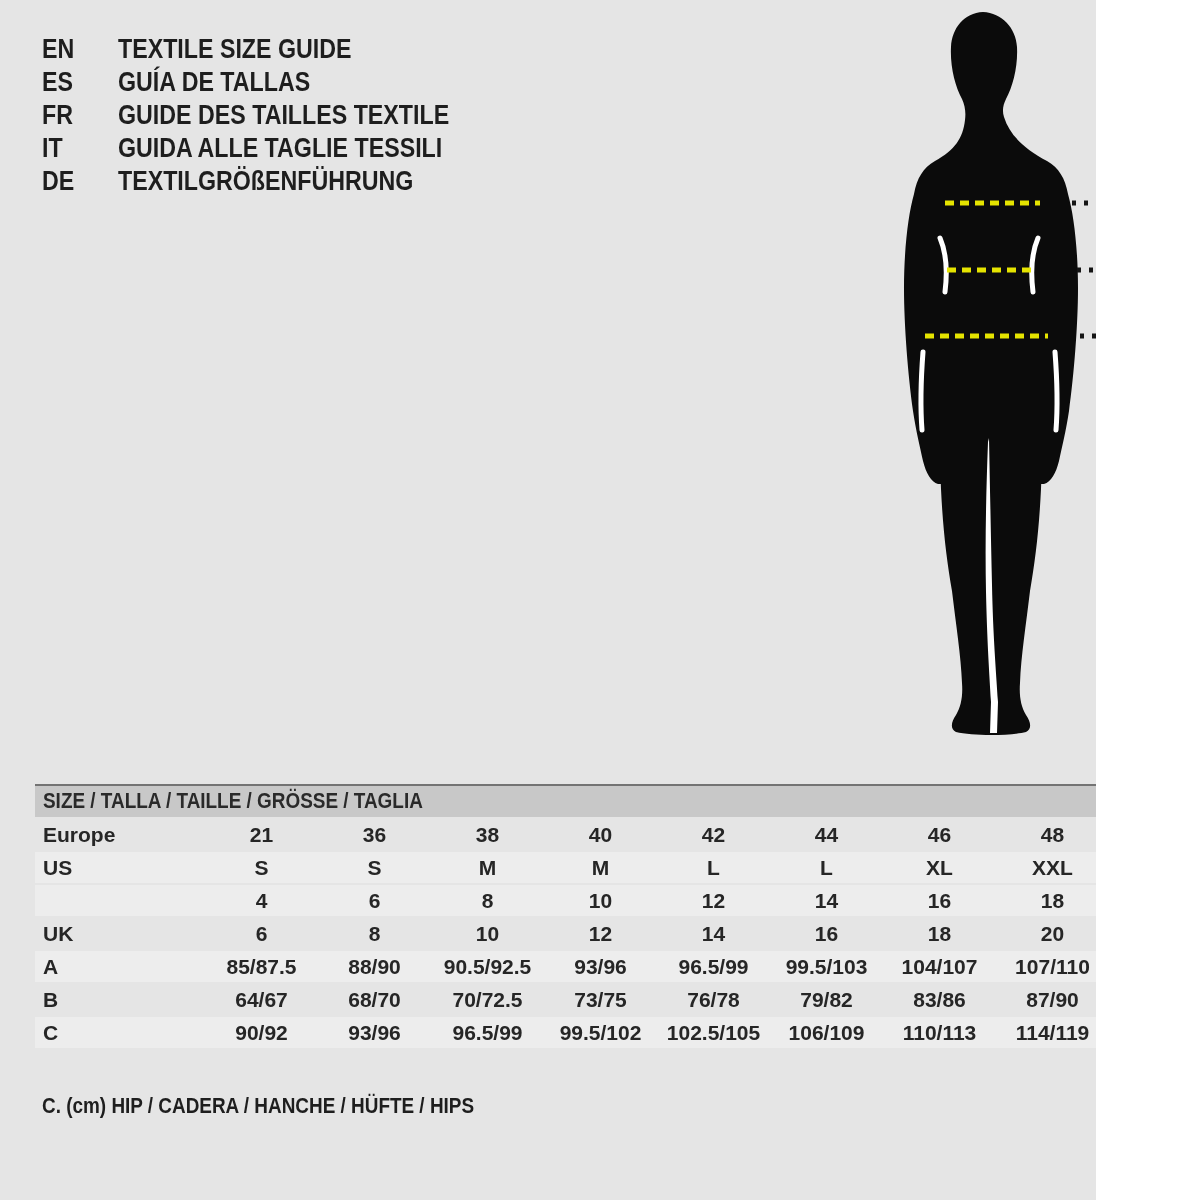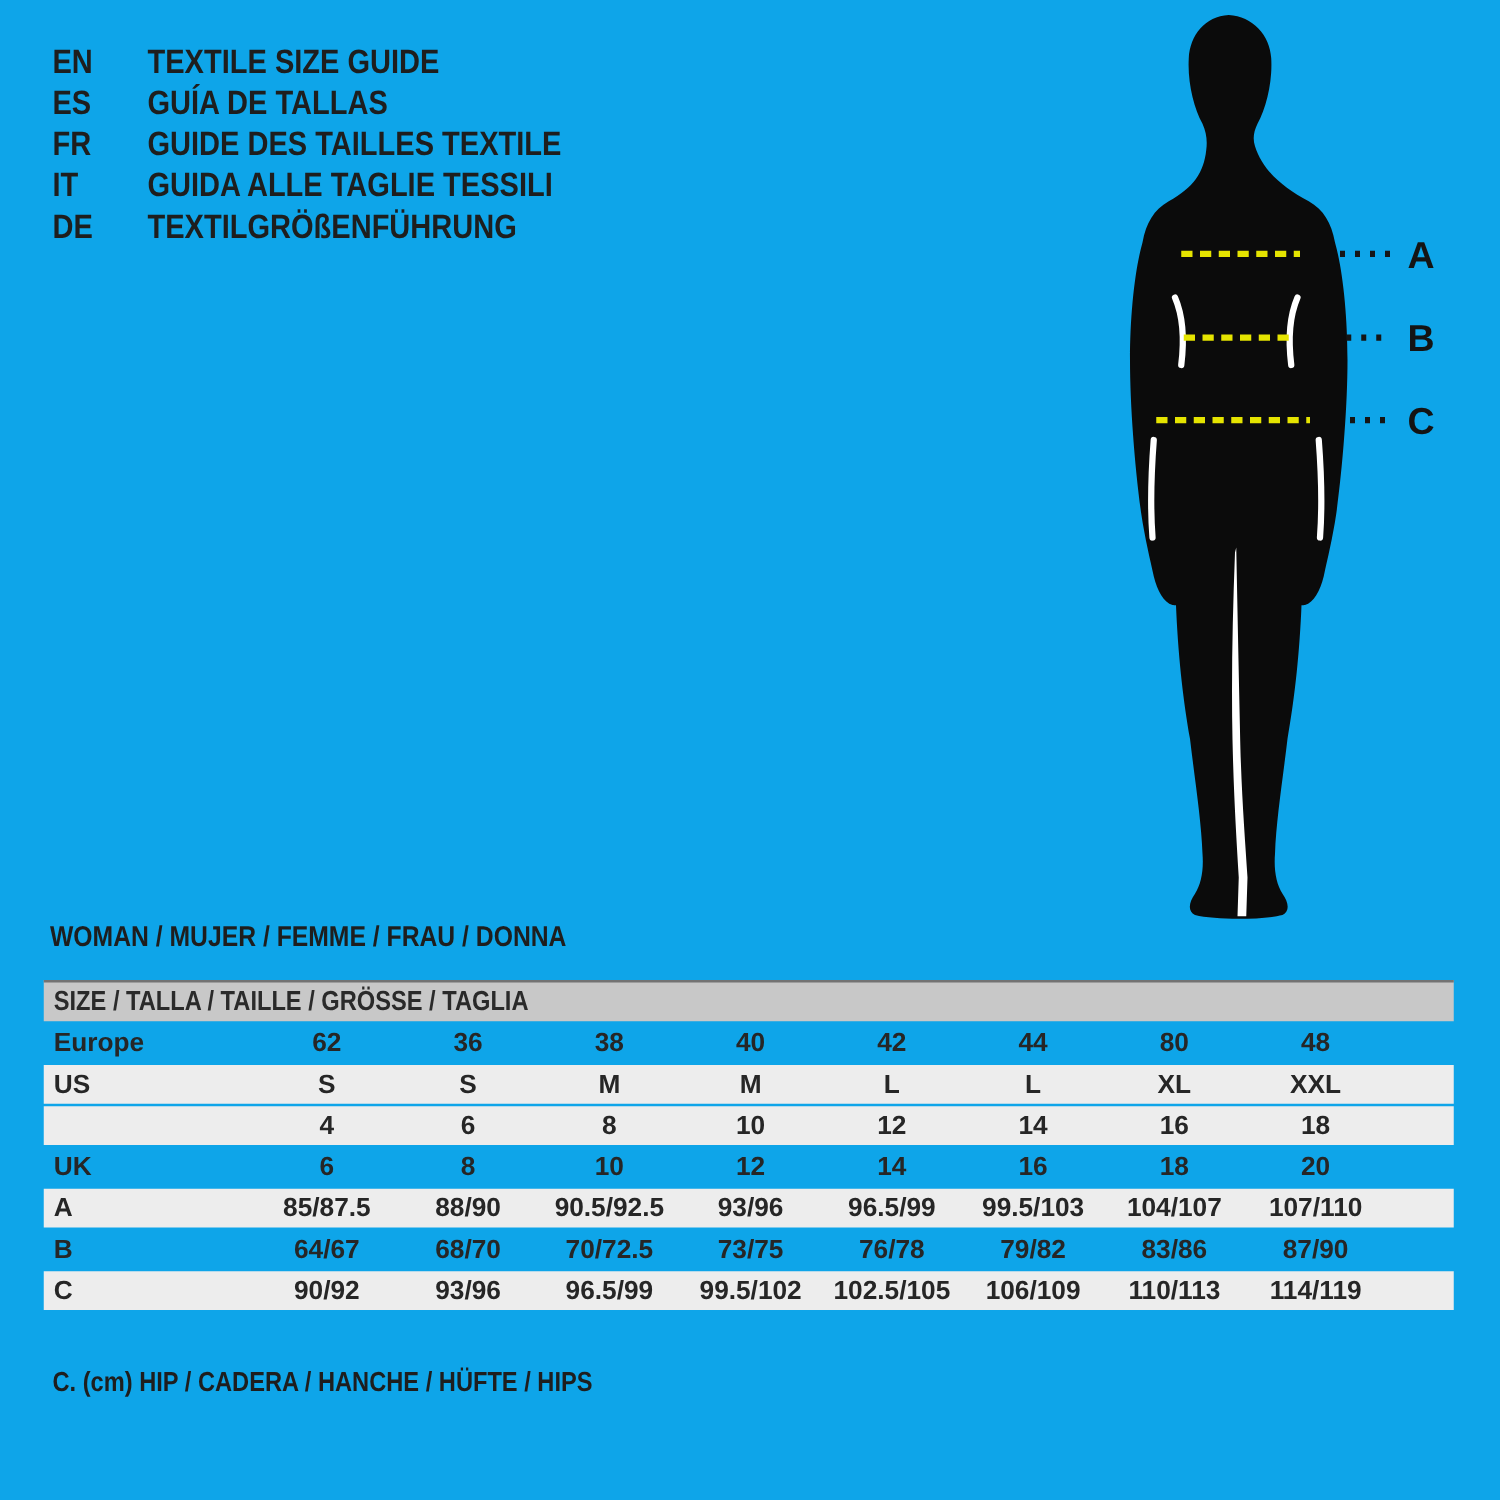--- a/index.html
+++ b/index.html
@@ -1,17 +1,17 @@
 <!DOCTYPE html>
 <html><head>
 <meta charset="utf-8">
 <style>
   html,body{margin:0;padding:0;background:#fff;}
   .canvas{
-    position:relative;width:1200px;height:1200px;background:#0ea5e9;
+    position:relative;width:1096px;height:1200px;background:#e5e5e5;
     font-family:"Liberation Sans","DejaVu Sans",sans-serif;color:#1e1e1e;overflow:hidden;
   }
   .cond{display:inline-block;transform:scaleX(0.86);transform-origin:0 50%;white-space:nowrap;}
 
   
   .lang-block{position:absolute;left:42px;top:33px;}
   .lang-row{height:33px;line-height:33px;font-size:27px;font-weight:700;}
   .lang-code{display:inline-block;width:76px;vertical-align:top;}
   .lang-text{vertical-align:top;}
 
@@ -106,34 +106,33 @@
 
     <path d="M 212 203 H 253" stroke="#151515" stroke-width="5" stroke-dasharray="4 8" fill="none"></path>
     <path d="M 217 270 H 253" stroke="#151515" stroke-width="5" stroke-dasharray="4 8" fill="none"></path>
     <path d="M 220 336 H 253" stroke="#151515" stroke-width="5" stroke-dasharray="4 8" fill="none"></path>
 
     <text class="marker-letter" x="266" y="214">A</text>
     <text class="marker-letter" x="266" y="281">B</text>
     <text class="marker-letter" x="266" y="347">C</text>
   </svg>
 
-  <div class="heading"><span class="cond">WOMAN / MUJER / FEMME / FRAU / DONNA</span></div>
 
   <div class="size-table">
     <div class="thead"><span class="cond">SIZE / TALLA / TAILLE / GRÖSSE / TAGLIA</span></div>
 
     <div class="trow">
       <div class="tlabel">Europe</div>
-      <div class="tcell">62</div>
+      <div class="tcell">21</div>
         <div class="tcell">36</div>
         <div class="tcell">38</div>
         <div class="tcell">40</div>
         <div class="tcell">42</div>
         <div class="tcell">44</div>
-        <div class="tcell">80</div>
+        <div class="tcell">46</div>
         <div class="tcell">48</div>
     </div>
 
     <div class="trow shaded">
       <div class="tlabel">US</div>
       <div class="tcell">S</div>
         <div class="tcell">S</div>
         <div class="tcell">M</div>
         <div class="tcell">M</div>
         <div class="tcell">L</div>

